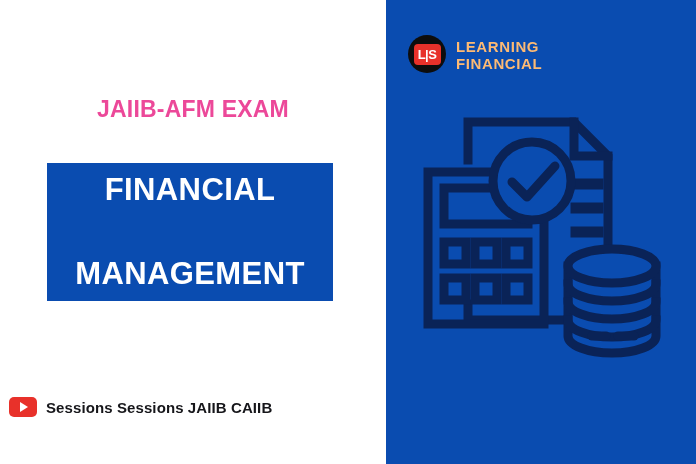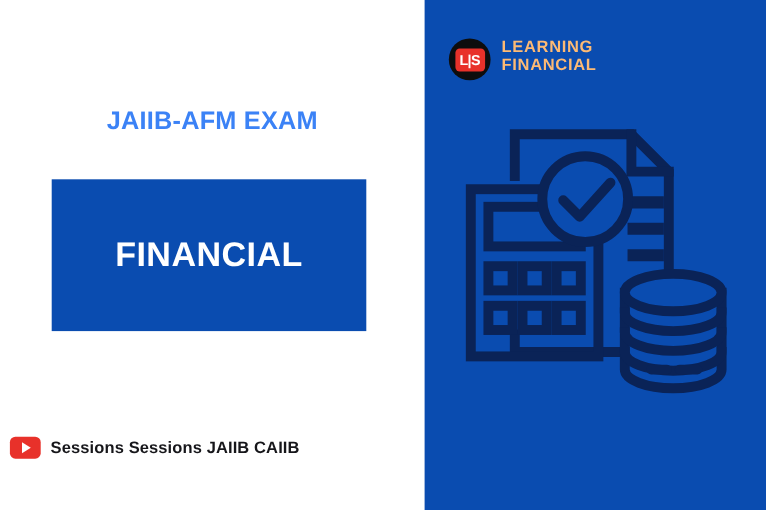--- a/index.html
+++ b/index.html
@@ -28,21 +28,21 @@
     height: 464px;
     background: #ffffff;
   }
 
   .exam-label {
     position: absolute;
     left: 0;
     top: 96px;
     width: 386px;
     text-align: center;
-    color: #3b82f6;
+    color: #ec4899;
     font-size: 23px;
     font-weight: bold;
     letter-spacing: 0.2px;
     font-family: "Liberation Sans", sans-serif;
   }
 
   .title-box {
     position: absolute;
     left: 47px;
     top: 163px;
@@ -121,21 +121,21 @@
     width: 310px;
     height: 464px;
     background: #0a4cb0;
   }
 
   .brand {
     position: absolute;
     left: 22px;
     top: 35px;
     display: flex;
-    align-items: flex-start;
+    align-items: flex-end;
   }
   .brand-mark {
     width: 38px;
     height: 38px;
     border-radius: 50%;
     background: #0d0d0d;
     display: flex;
     align-items: center;
     justify-content: center;
     flex: 0 0 38px;
@@ -182,20 +182,21 @@
 <body>
 
 <div class="poster">
 
   <div class="left-panel">
 
     <div class="exam-label">JAIIB-AFM EXAM</div>
 
     <div class="title-box">
       <div class="title-line">FINANCIAL</div>
+      <div class="title-line">MANAGEMENT</div>
     </div>
 
     <div class="footer">
 
 
       <div class="footer-row">
         <span class="footer-icon">
           <span class="yt-badge">
             <span class="yt-tri"></span>
           </span>

